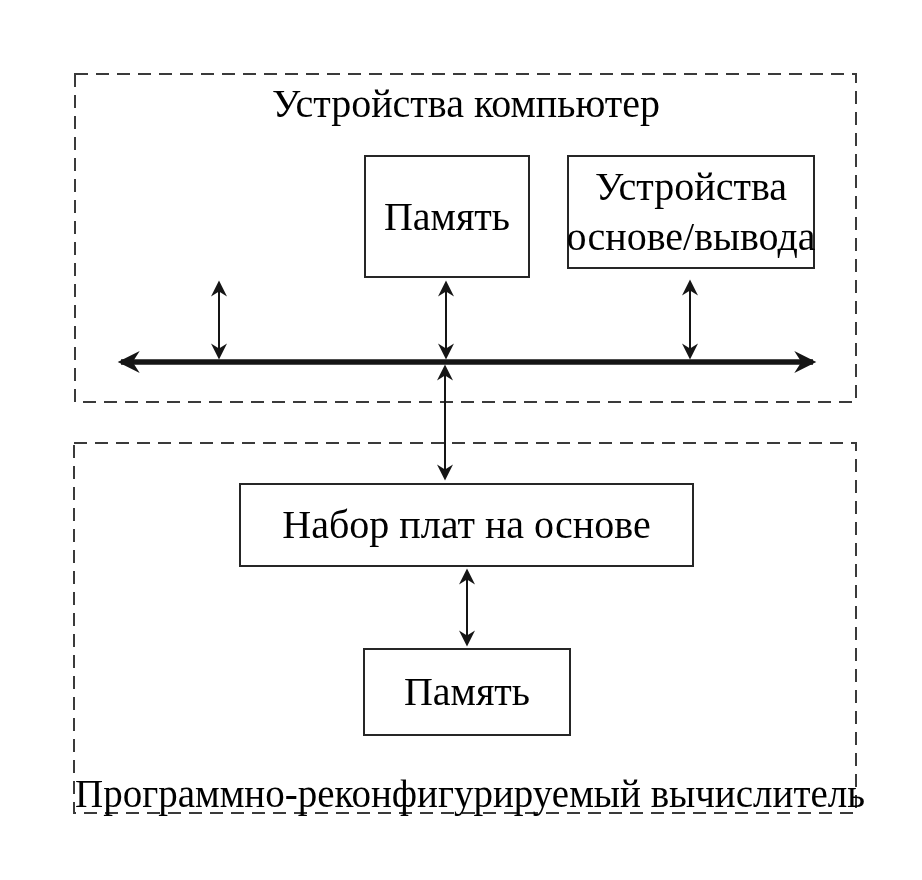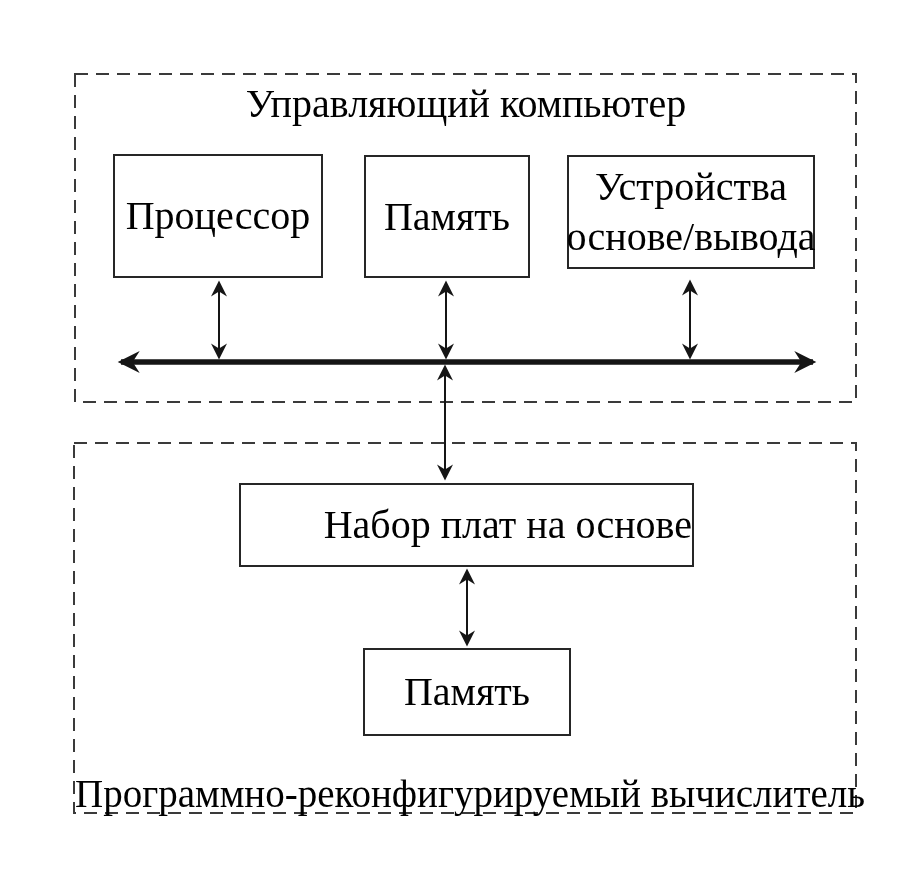--- a/index.html
+++ b/index.html
@@ -55,21 +55,21 @@
   .group-title {
     position: absolute;
     text-align: center;
     font-size: 40px;
     line-height: 1;
     white-space: nowrap;
   }
   .box-processor   { left: 113px; top: 154px; width: 210px; height: 124px; }
   .box-memory-top  { left: 364px; top: 155px; width: 166px; height: 123px; }
   .box-io          { left: 567px; top: 155px; width: 248px; height: 114px; }
-  .box-fpga        { left: 239px; top: 483px; width: 455px; height: 84px; line-height: 1.05; align-items: flex-end; }
+  .box-fpga        { left: 239px; top: 483px; width: 455px; height: 84px; line-height: 1.05; }
   .box-memory-bot  { left: 363px; top: 648px; width: 208px; height: 88px; }
   .title-top       { left: 76px;  top: 84px;  width: 780px; }
   .title-bottom    { left: 75px;  top: 774px; width: 781px; font-size: 39px; text-align: right; }
 </style>
 </head>
 <body>
 
 <div class="canvas">
 
   <svg class="layer" viewBox="0 0 922 880" xmlns="http://www.w3.org/2000/svg">
@@ -87,25 +87,22 @@
 
     <line class="bus-line" x1="121" y1="362" x2="813" y2="362"></line>
 
     <line class="arrow" x1="219" y1="283" x2="219" y2="357"></line>
     <line class="arrow" x1="446" y1="283" x2="446" y2="357"></line>
     <line class="arrow" x1="690" y1="282" x2="690" y2="357"></line>
     <line class="arrow" x1="445" y1="367" x2="445" y2="478"></line>
     <line class="arrow" x1="467" y1="571" x2="467" y2="644"></line>
   </svg>
 
-  <div class="group-title title-top">Управляющий компьютер</div>
+  <div class="group-title title-top">Устройства компьютер</div>
 
-  <div class="box box-processor">
-    <span>Процессор</span>
-  </div>
 
   <div class="box box-memory-top">
     <span>Память</span>
   </div>
 
   <div class="box box-io">
     <span>Устройства</span>
     <span>основе/вывода</span>
   </div>
 

